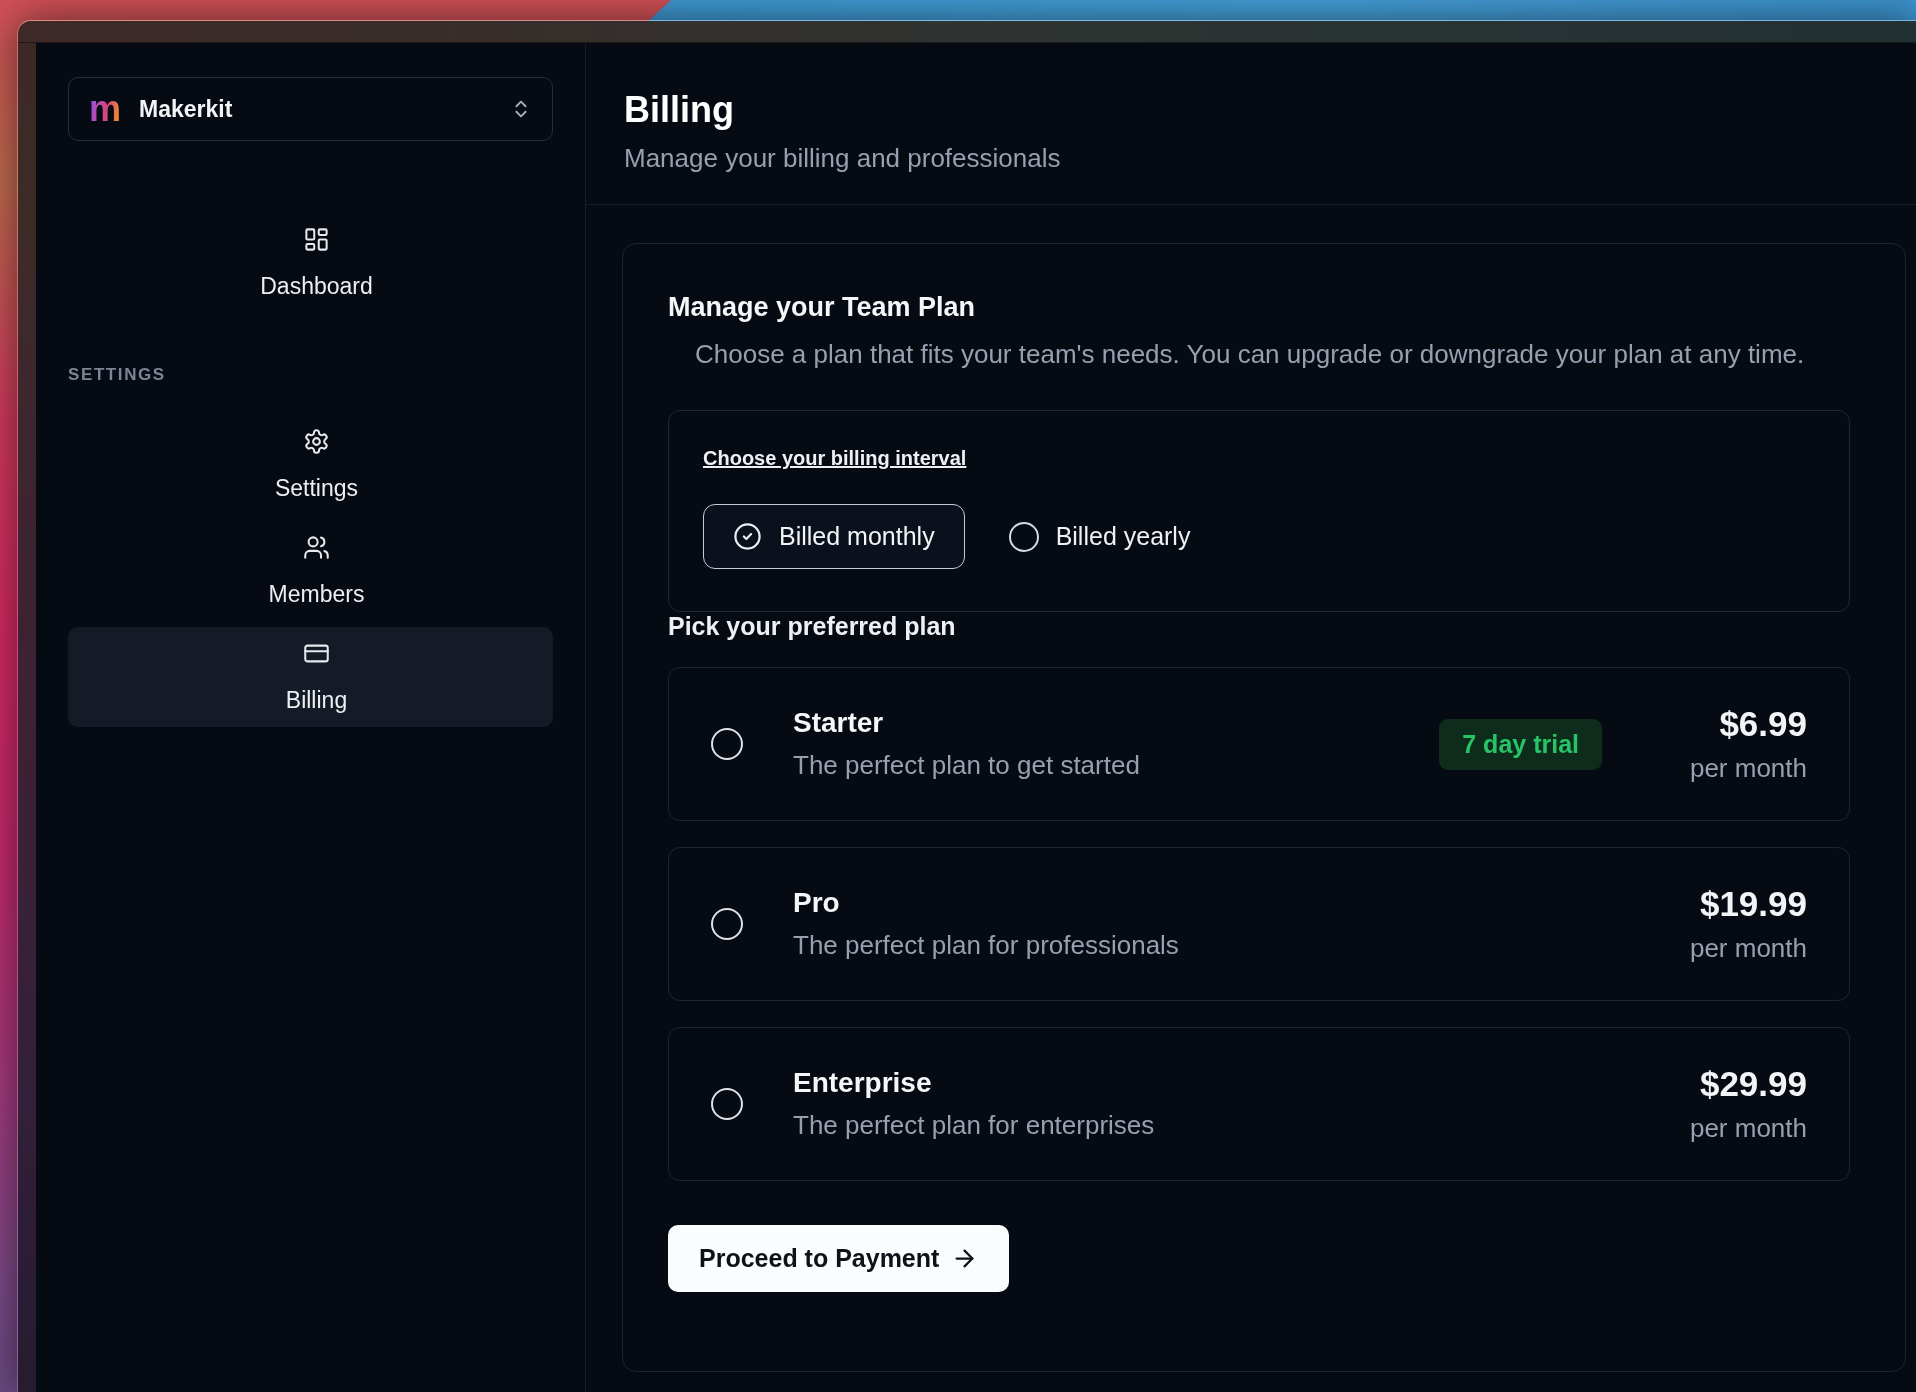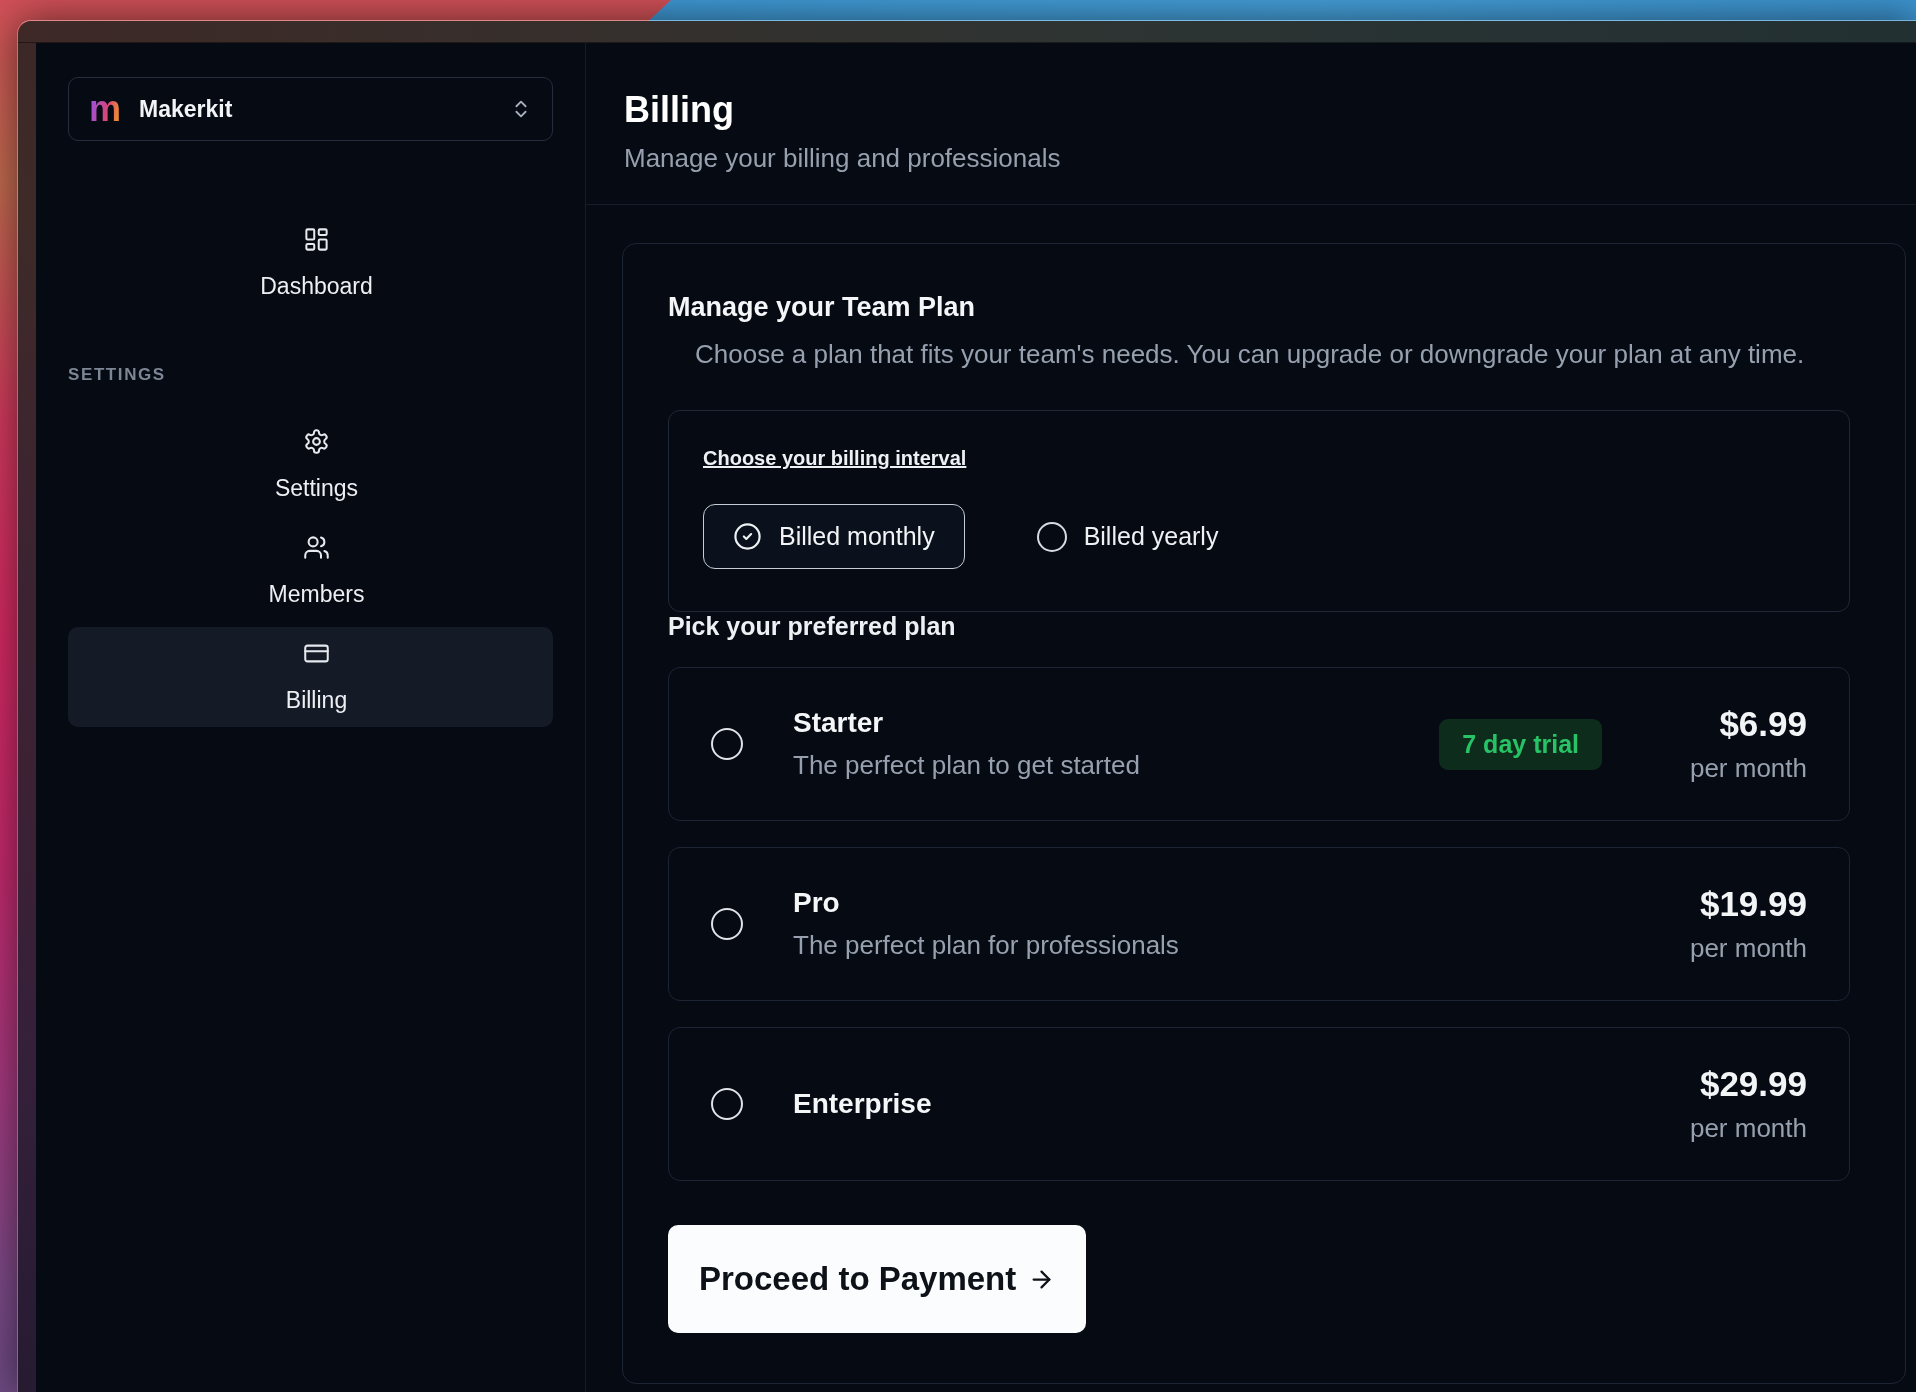--- a/index.html
+++ b/index.html
@@ -73,21 +73,21 @@
 
   .team-plan-card {
     border:1px solid #1c2533; border-radius:14px;
     padding:48px 55px 50px 45px; height:100%;
   }
   .card-title { font-size:27px; font-weight:700; color:#f4f6f8; }
   .card-desc { margin-top:16px; font-size:26px; color:#96a0ae;margin-left:27px; }
 
   .interval-box { margin-top:40px; border:1px solid #202936; border-radius:12px; padding:36px 34px 42px; }
   .interval-label { font-size:20px; font-weight:600; color:#eef1f4;text-decoration:underline; }
-  .interval-options { margin-top:34px; display:flex; align-items:center; gap:72px; }
+  .interval-options { margin-top:34px; display:flex; align-items:center; gap:44px; }
   .interval-pill {
     display:flex; align-items:center; gap:17px;
     border:1px solid #c6ccd5; border-radius:12px; padding:17px 29px;
     background:#0b111c; font-size:25px; color:#f2f4f6; cursor:pointer;
   }
   .interval-plain { display:flex; align-items:center; gap:17px; font-size:25px; color:#eef1f4; cursor:pointer; }
   .radio-ring { width:30px; height:30px; border:2.5px solid #d7dce2; border-radius:50%; flex-shrink:0; }
   .check-circle { display:flex; color:#eef1f4; }
 
   .picker-label { font-size:25px; font-weight:600; color:#eef1f4; }
@@ -106,21 +106,21 @@
   }
   .price-block { text-align:right; min-width:150px; }
   .price-block.auto { margin-left:auto; }
   .price-block.after-badge { margin-left:55px; }
   .price { font-size:35px; font-weight:700; color:#f2f4f6; }
   .cadence { margin-top:9px; font-size:26px; color:#96a0ae; }
 
   .proceed-btn {
     margin-top:44px; display:inline-flex; align-items:center; gap:12px;
     background:#fbfcfd; color:#0d1118; border:none; border-radius:10px;
-    padding:35px 31px; font-size:33px; font-weight:600; font-family:inherit; cursor:pointer;
+    padding:19px 31px; font-size:25px; font-weight:600; font-family:inherit; cursor:pointer;
   }
   .arrow-icon { display:flex; color:#0d1118; }
 
   svg { display:block; }
 </style>
 </head>
 <body>
 
 <div class="wallpaper">
   <div class="wallpaper-blue"></div>
@@ -259,20 +259,21 @@
                 <div class="price">$19.99</div>
                 <div class="cadence">per month</div>
               </div>
             </div>
 
             
             <div class="plan-row">
               <span class="plan-radio"></span>
               <div class="plan-info">
                 <div class="plan-name">Enterprise</div>
+                <div class="plan-desc">The perfect plan for enterprises</div>
               </div>
               <div class="price-block auto">
                 <div class="price">$29.99</div>
                 <div class="cadence">per month</div>
               </div>
             </div>
 
             <button class="proceed-btn">
               <span>Proceed to Payment</span>
               <span class="arrow-icon">

